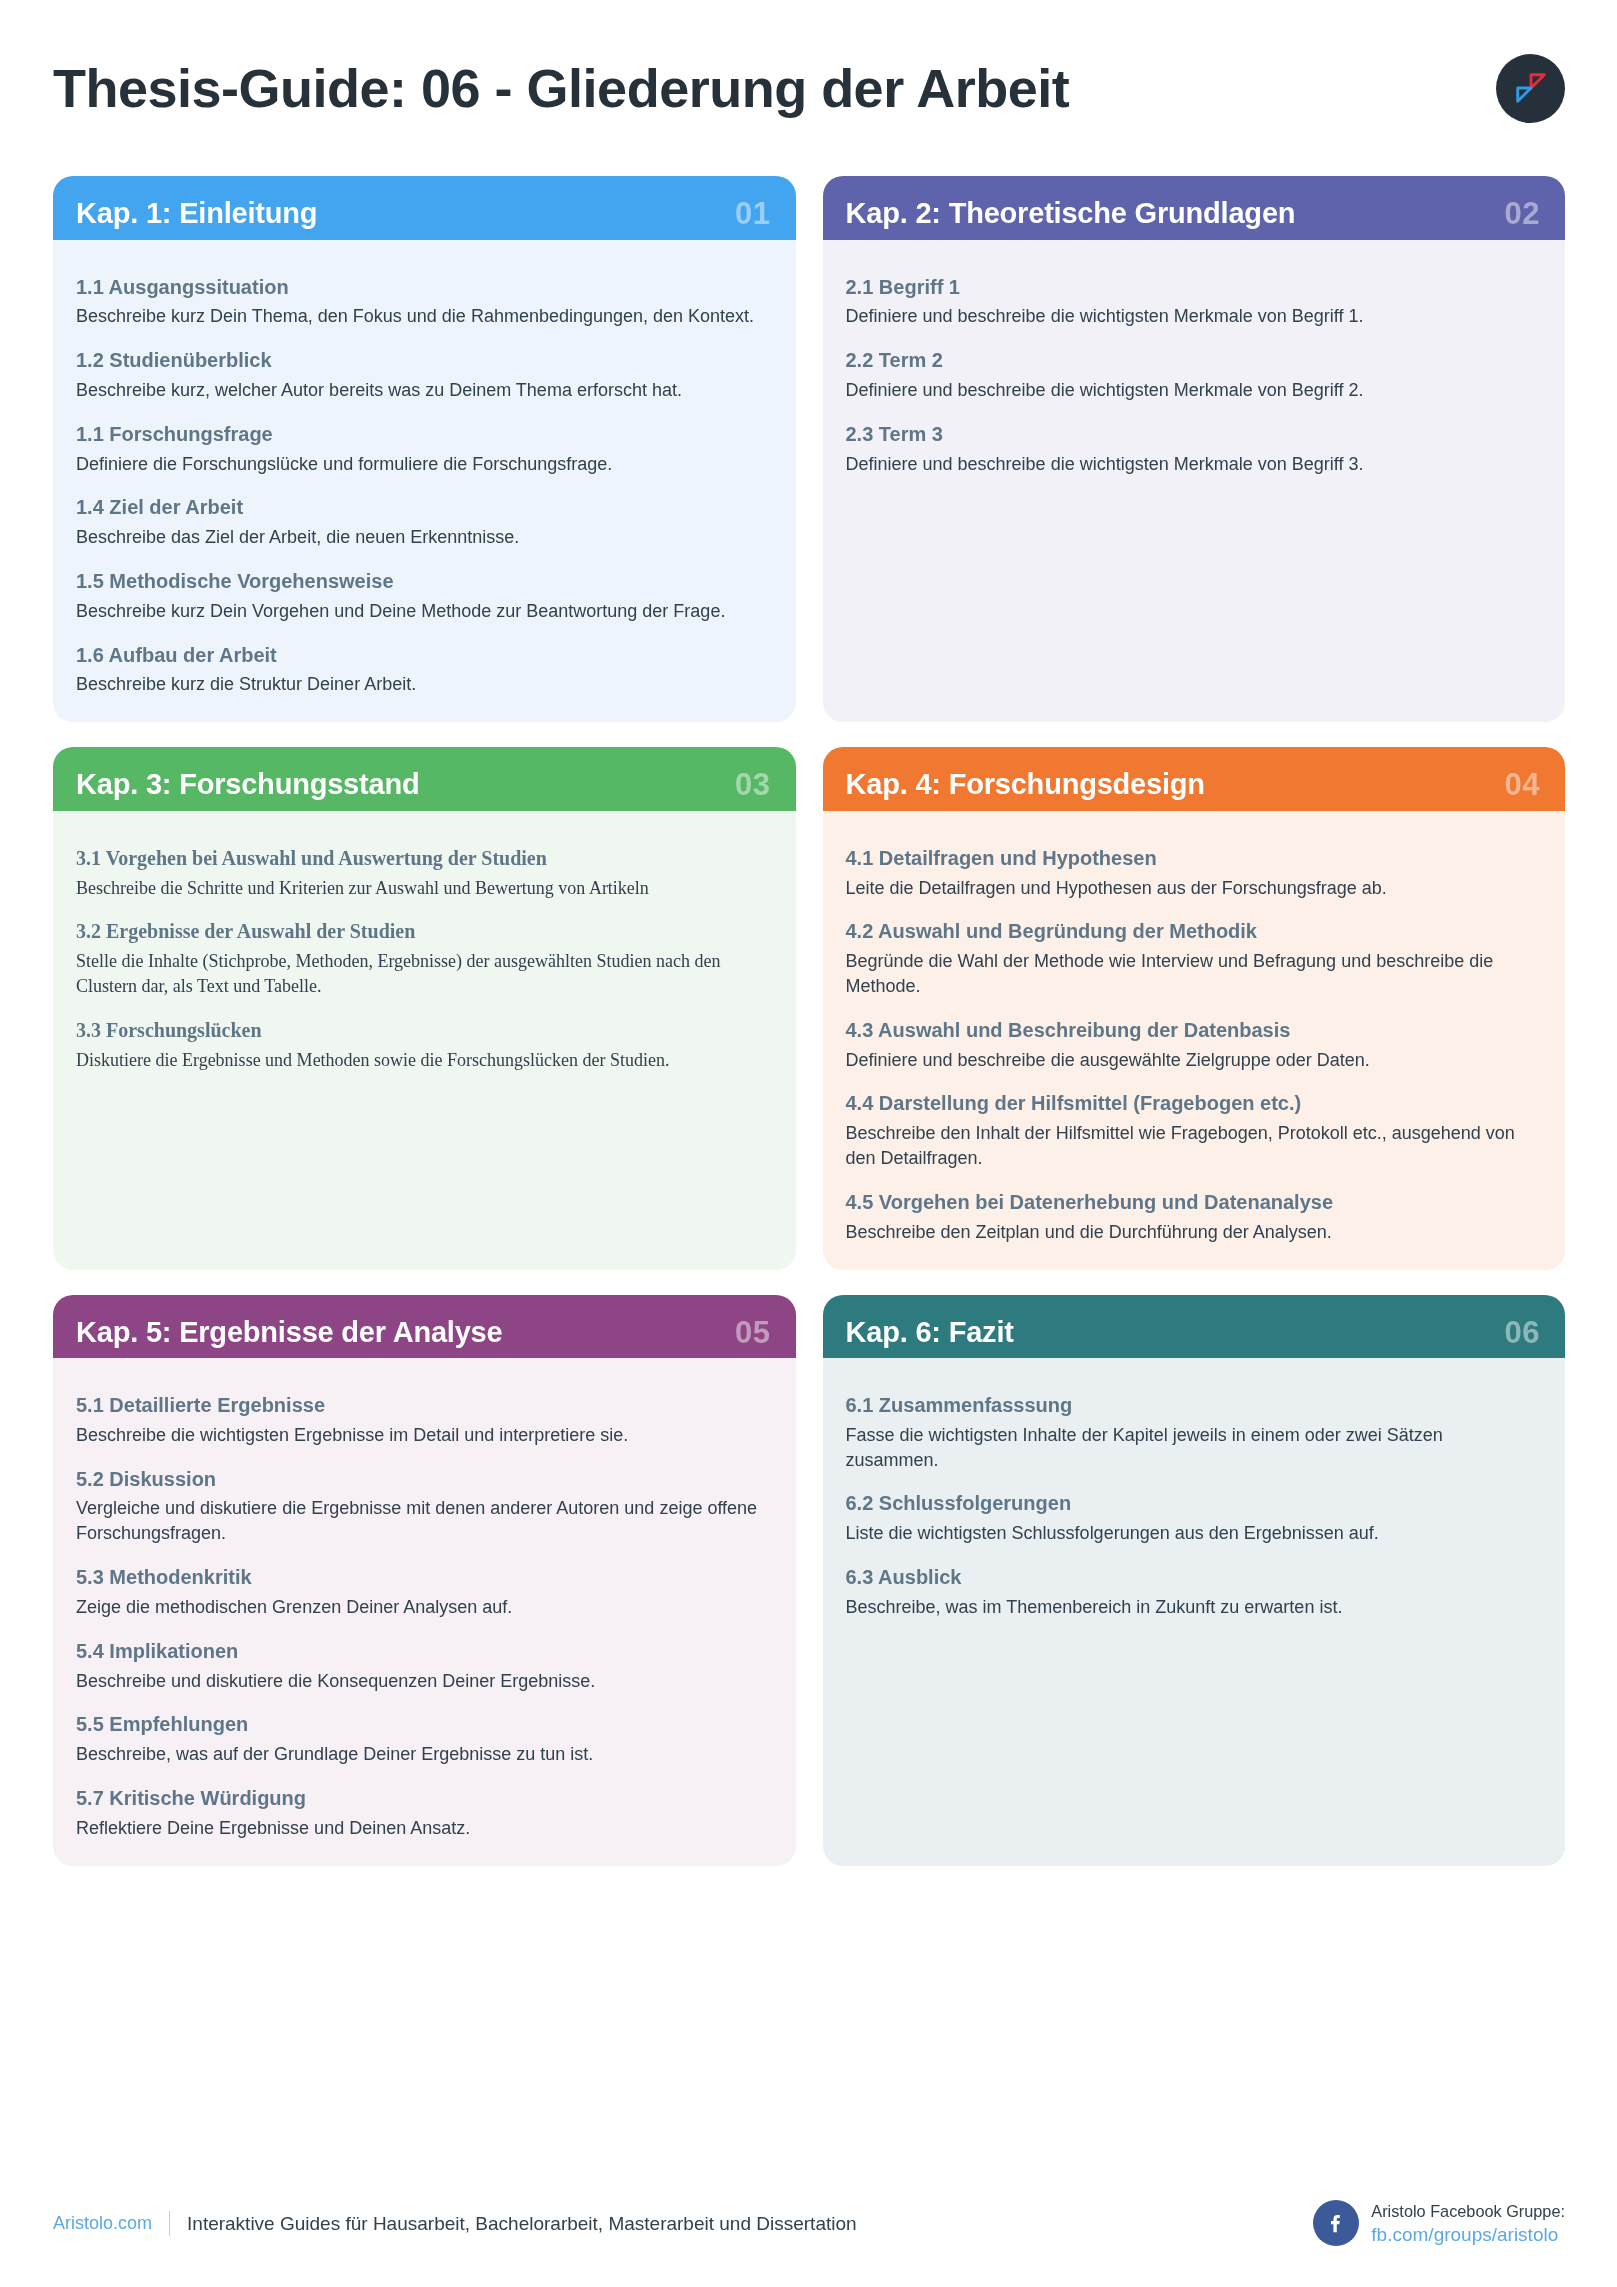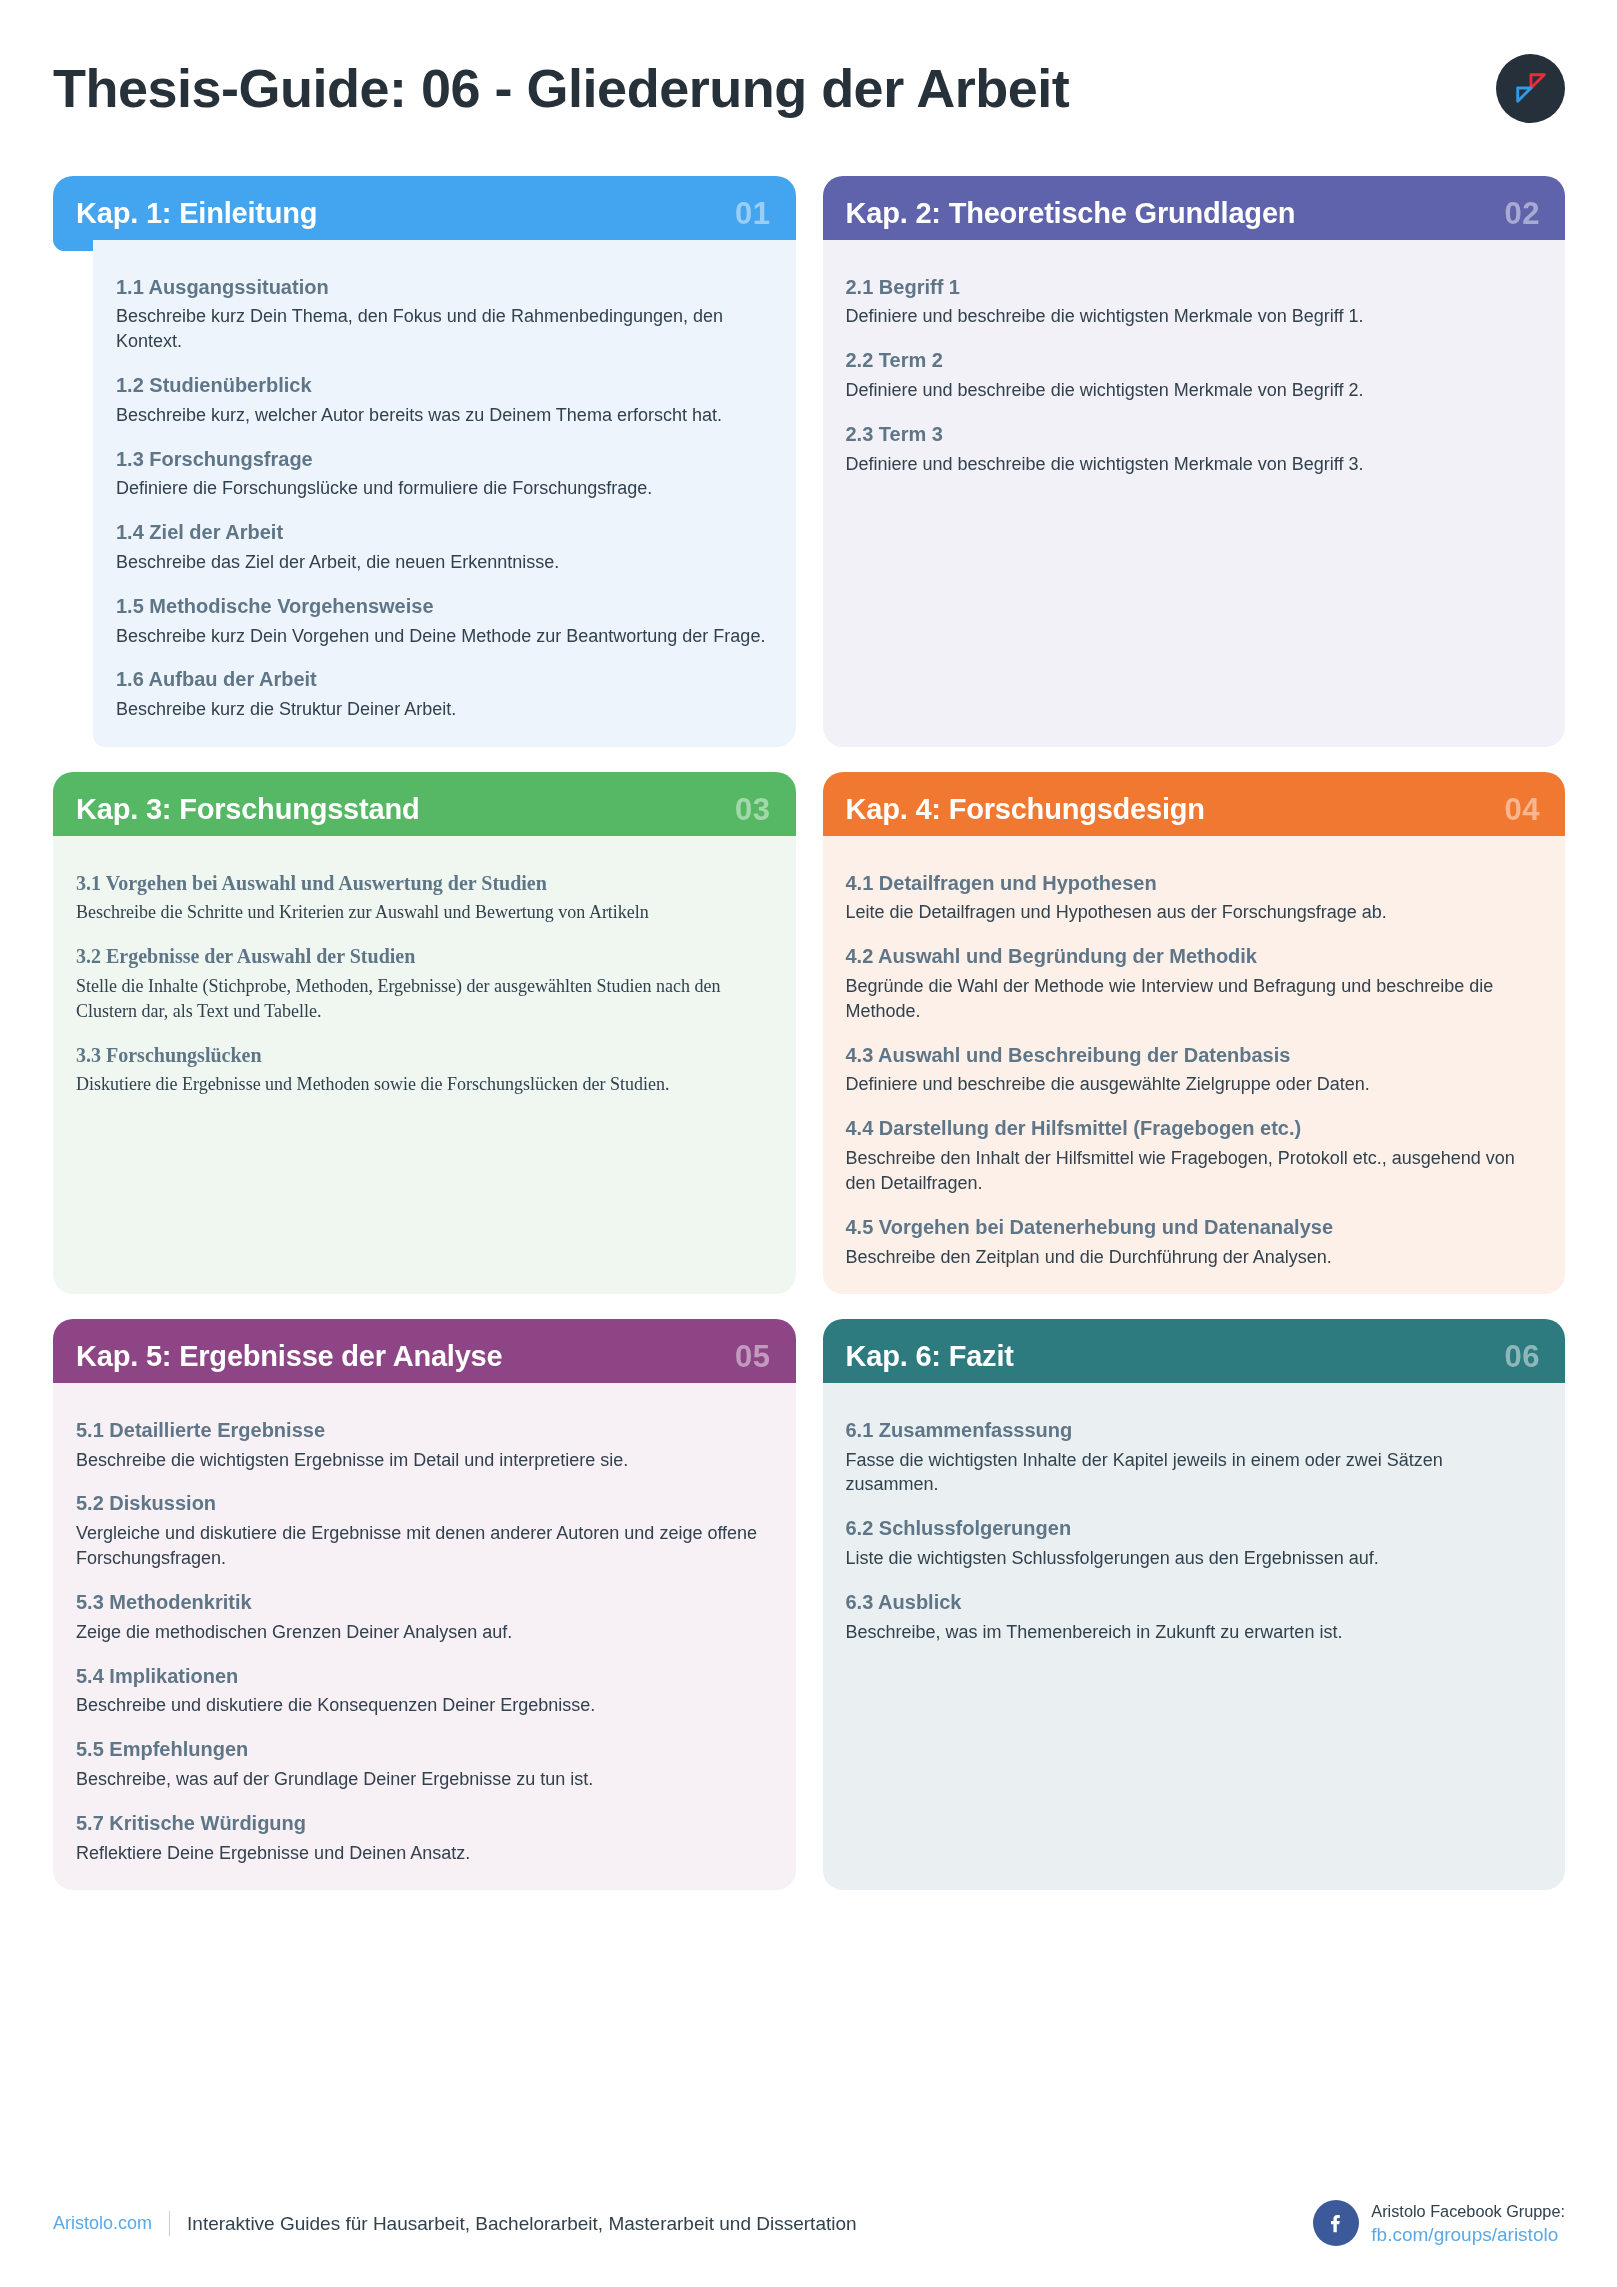--- a/index.html
+++ b/index.html
@@ -122,21 +122,21 @@
 
   .section-desc {
     font-size: 18px;
     font-weight: 400;
     color: #31414d;
     line-height: 1.38;
   }
 
   
   .theme-blue   .card-header { background: #43a4ef; }
-  .theme-blue   .card-body   { background: #eef4fb; margin-left: 40px; }
+  .theme-blue   .card-body   { background: #eef4fb; }
 
   .theme-purple .card-header { background: #5e63ab; }
   .theme-purple .card-body   { background: #f1f1f7; }
 
   .theme-green  .card-header { background: #56b864; }
   .theme-green  .card-body   { background: #f0f7f1; font-family: Liberation Serif, serif; }
 
   .theme-orange .card-header { background: #f07830; }
   .theme-orange .card-body   { background: #fdf0e9; }
 
@@ -241,21 +241,21 @@
       <div class="card-body">
         <div class="section-item">
           <div class="section-title">1.1 Ausgangssituation</div>
           <div class="section-desc">Beschreibe kurz Dein Thema, den Fokus und die Rahmenbedingungen, den Kontext.</div>
         </div>
         <div class="section-item">
           <div class="section-title">1.2 Studienüberblick</div>
           <div class="section-desc">Beschreibe kurz, welcher Autor bereits was zu Deinem Thema erforscht hat.</div>
         </div>
         <div class="section-item">
-          <div class="section-title">1.3 Forschungsfrage</div>
+          <div class="section-title">1.1 Forschungsfrage</div>
           <div class="section-desc">Definiere die Forschungslücke und formuliere die Forschungsfrage.</div>
         </div>
         <div class="section-item">
           <div class="section-title">1.4 Ziel der Arbeit</div>
           <div class="section-desc">Beschreibe das Ziel der Arbeit, die neuen Erkenntnisse.</div>
         </div>
         <div class="section-item">
           <div class="section-title">1.5 Methodische Vorgehensweise</div>
           <div class="section-desc">Beschreibe kurz Dein Vorgehen und Deine Methode zur Beantwortung der Frage.</div>
         </div>

